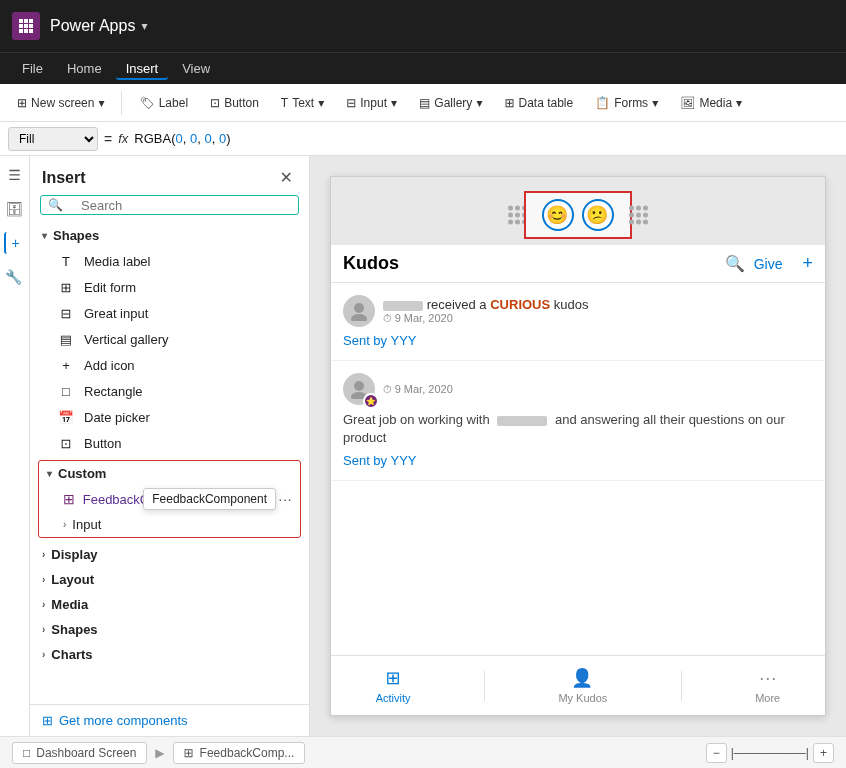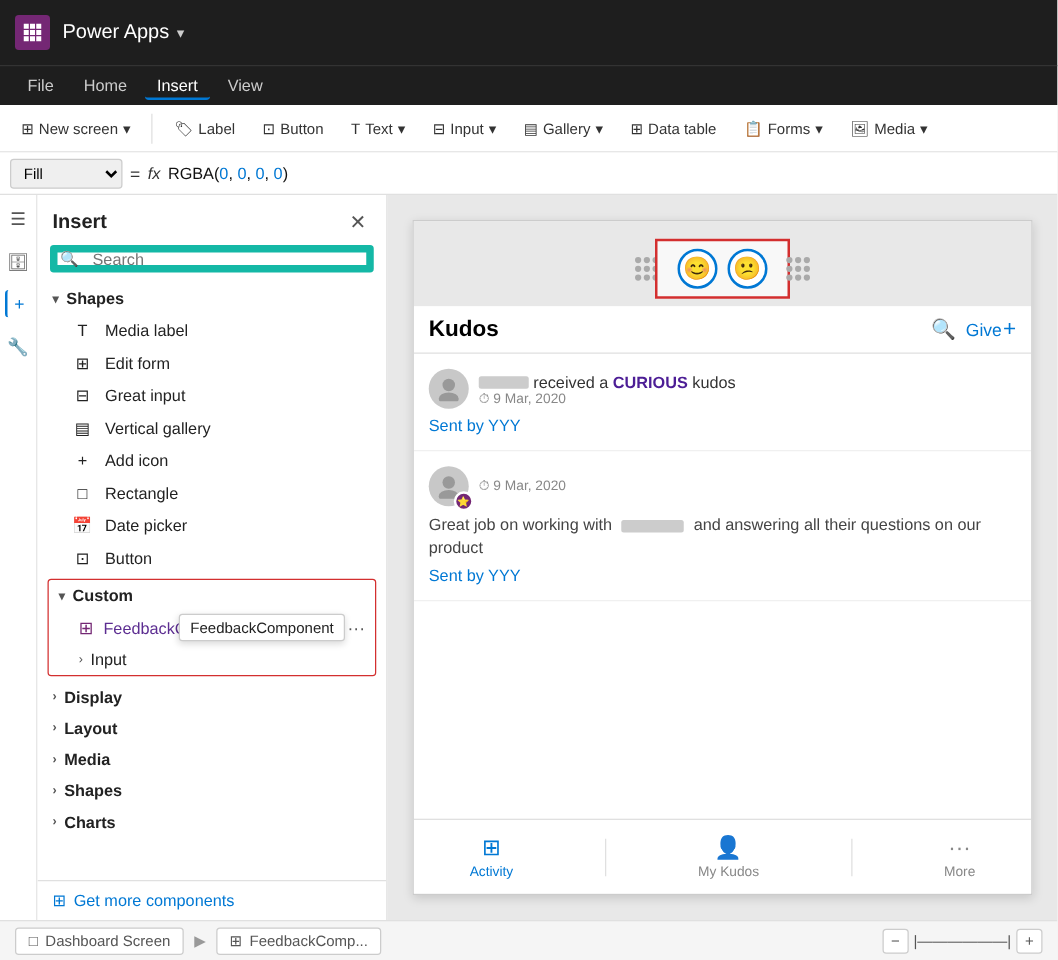--- a/index.html
+++ b/index.html
@@ -149,22 +149,22 @@
       color: #555;
       font-size: 16px;
       padding: 2px 4px;
     }
     .search-box {
       margin: 0 10px 8px 10px;
       position: relative;
     }
     .search-box input {
       width: 100%;
-      padding: 5px 10px 5px 28px;
-      border: 6px solid #14b8a6;
+      padding: 5px 10px 5px 40px;
+      border: 1px solid #14b8a6;
       border-radius: 3px;
       font-size: 13px;
       height: 20px;
     }
     .search-icon-inner {
       position: absolute;
       left: 8px;
       top: 50%;
       transform: translateY(-50%);
       color: #888;
@@ -284,21 +284,21 @@
     .kudos-header {
       display: flex;
       align-items: center;
       padding: 8px 12px;
       border-bottom: 1px solid #e0e0e0;
       gap: 8px;
     }
     .kudos-title { font-size: 18px; font-weight: 600; flex: 1; }
     .kudos-search-icon { color: #555; font-size: 16px; cursor: pointer; }
     .give-btn {
-      display: flex; align-items: center; gap: 1px;
+      display: flex; align-items: center; gap: 20px;
       color: #0078d4;
       font-size: 14px;
       cursor: pointer;
     }
     .give-plus { font-size: 18px; color: #0078d4; }
 
     .kudos-card {
       padding: 12px;
       border-bottom: 1px solid #f0f0f0;
     }
@@ -311,21 +311,21 @@
     .avatar {
       width: 32px; height: 32px;
       background: #c8c8c8;
       border-radius: 50%;
       flex-shrink: 0;
       display: flex; align-items: center; justify-content: center;
       font-size: 16px;
       color: #888;
     }
     .kudos-card-info .received-text { font-size: 13px; color: #333; }
-    .kudos-card-info .received-text strong { color: #4c1d95; }
+    .kudos-card-info .received-text strong { color: #c2410c; }
     .kudos-time { font-size: 11px; color: #888; }
     .kudos-message { font-size: 13px; color: #444; margin-bottom: 6px; line-height: 1.4; }
     .redacted { display: inline-block; background: #ccc; height: 10px; border-radius: 2px; vertical-align: middle; }
     .sent-by { font-size: 13px; color: #0078d4; }
 
     .relative-avatar {
       position: relative;
     }
     .avatar-badge {
       position: absolute;

